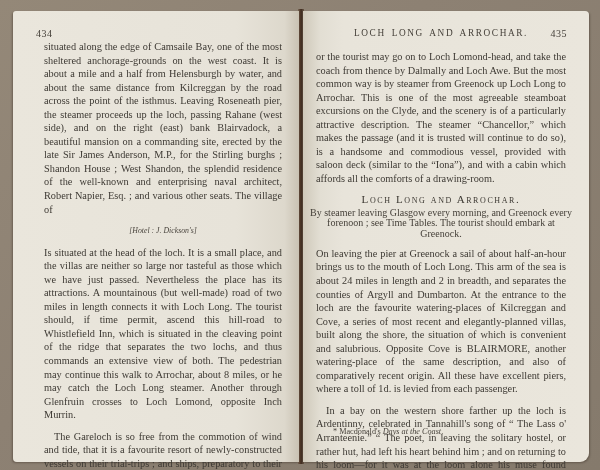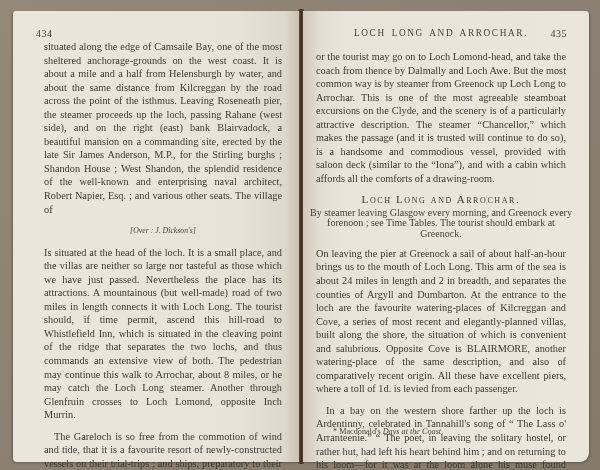--- a/index.html
+++ b/index.html
@@ -98,21 +98,21 @@
 <div class="book-frame">
   <div class="gutter"></div>
 
   <div class="page page-left">
     <div class="content">
       <div class="pagehead">
         <span class="pagenum">434</span>
       </div>
       <div class="body-text">
         <p>situated along the edge of Camsaile Bay, one of the most sheltered anchorage-grounds on the west coast.  It is about a mile and a half from Helensburgh by water, and about the same distance from Kilcreggan by the road across the point of the isthmus.  Leaving Roseneath pier, the steamer proceeds up the loch, passing Rahane (west side), and on the right (east) bank Blairvadock, a beautiful mansion on a commanding site, erected by the late Sir James Anderson, M.P., for the Stirling burghs ; Shandon House ; West Shandon, the splendid residence of the well-known and enterprising naval architect, Robert Napier, Esq. ; and various other seats.  The village of</p>
-        <div class="hotel-note">[Over : J. Dickson's]</div>
+        <div class="hotel-note">[Hotel : J. Dickson's]</div>
         <p>Is situated at the head of the loch.  It is a small place, and the villas are neither so large nor tasteful as those which we have just passed.  Nevertheless the place has its attractions. A mountainous (but well-made) road of two miles in length connects it with Loch Long.  The tourist should, if time permit, ascend this hill-road to Whistlefield Inn, which is situated in the cleaving point of the ridge that separates the two lochs, and thus commands an extensive view of both.  The pedestrian may continue this walk to Arrochar, about 8 miles, or he may catch the Loch Long steamer.  Another through Glenfruin crosses to Loch Lomond, opposite Inch Murrin.</p>
         <p class="indent">The Gareloch is so free from the commotion of wind and tide, that it is a favourite resort of newly-constructed vessels on their trial-trips ; and ships, preparatory to their setting out upon a voyage, often rest here for a day or two to adjust their compasses.</p>
 
       </div>
     </div>
   </div>
 
   <div class="page page-right">
     <div class="content">
       <div class="pagehead">

